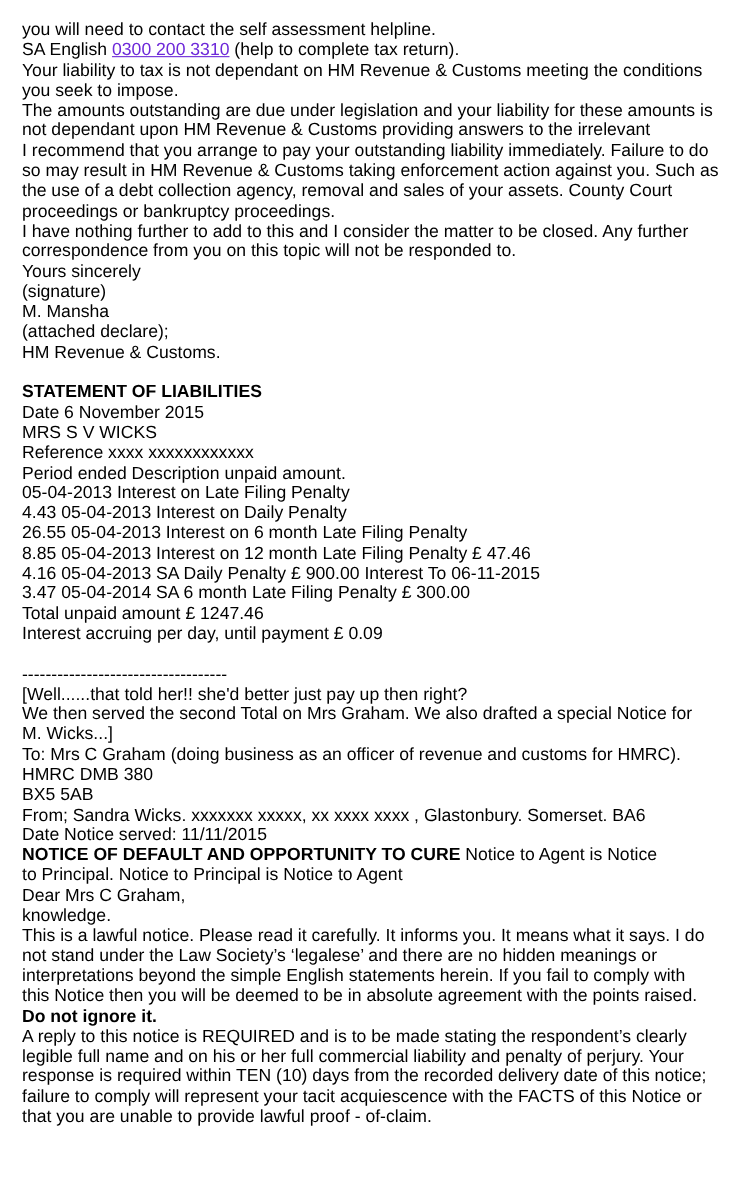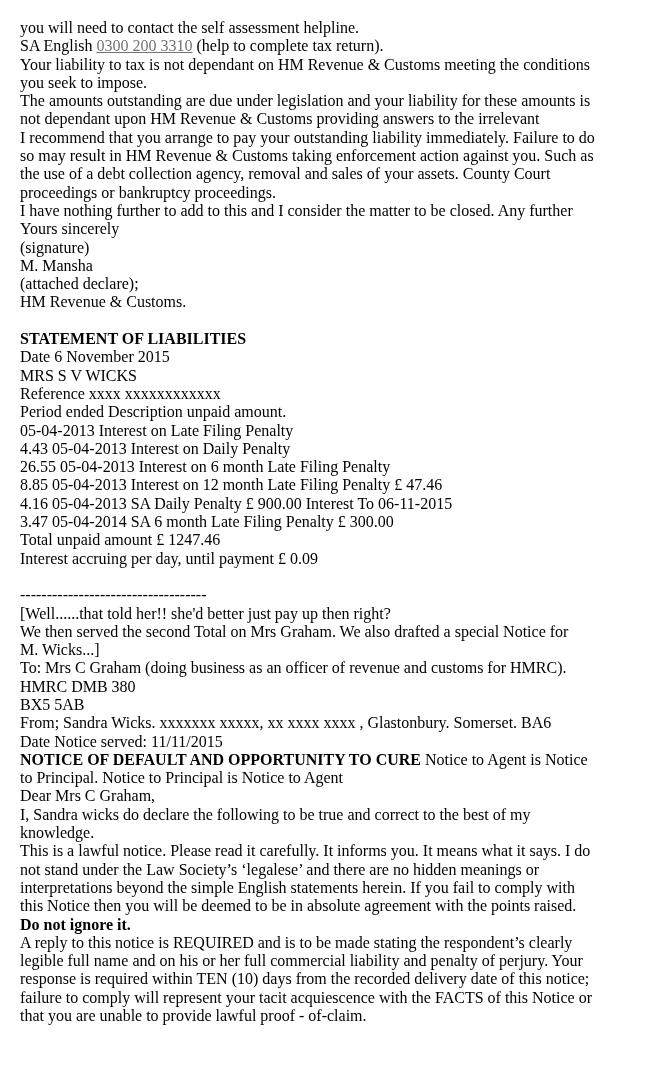--- a/index.html
+++ b/index.html
@@ -7,53 +7,54 @@
     width: 666px;
     height: 1074px;
     background: #ffffff;
     overflow: hidden;
   }
   .page {
     box-sizing: border-box;
     width: 666px;
     height: 1074px;
     padding: 19px 8px 0 20px;
-    font-family: Liberation Serif, serif;
+    font-family: Liberation Sans, sans-serif;
     font-size: 16px;
     line-height: 18.3px;
     color: #000000;
   }
   .line {
     white-space: pre;
     height: 18.3px;
     overflow: visible;
   }
   .bold { font-weight: bold; margin-top: 27px; }
   a.phone {
-    color: #737373;
+    color: #6d28d9;
     text-decoration: underline;
     cursor: pointer;
   }
 </style>
 </head>
 <body>
 
 <div class="page">
   <div id="doc">
       <div class="line"><span>you will need to contact the self assessment helpline.</span></div>
       <div class="line"><span>SA English </span><a class="phone" href="#">0300 200 3310</a><span> (help to complete tax return).</span></div>
       <div class="line"><span>Your liability to tax is not dependant on HM Revenue &amp; Customs meeting the conditions</span></div>
       <div class="line"><span>you seek to impose.</span></div>
       <div class="line"><span>The amounts outstanding are due under legislation and your liability for these amounts is</span></div>
       <div class="line"><span>not dependant upon HM Revenue &amp; Customs providing answers to the irrelevant</span></div>
       <div class="line"><span>I recommend that you arrange to pay your outstanding liability immediately. Failure to do</span></div>
       <div class="line"><span>so may result in HM Revenue &amp; Customs taking enforcement action against you. Such as</span></div>
       <div class="line"><span>the use of a debt collection agency, removal and sales of your assets. County Court</span></div>
       <div class="line"><span>proceedings or bankruptcy proceedings.</span></div>
       <div class="line"><span>I have nothing further to add to this and I consider the matter to be closed. Any further</span></div>
+      <div class="line"><span>correspondence from you on this topic will not be responded to.</span></div>
       <div class="line"><span>Yours sincerely</span></div>
       <div class="line"><span>(signature)</span></div>
       <div class="line"><span>M. Mansha</span></div>
       <div class="line"><span>(attached declare);</span></div>
       <div class="line"><span>HM Revenue &amp; Customs.</span></div>
       <div class="line"></div>
       <div class="line"><span class="bold">STATEMENT OF LIABILITIES</span></div>
       <div class="line"><span>Date 6 November 2015</span></div>
       <div class="line"><span>MRS S V WICKS</span></div>
       <div class="line"><span>Reference xxxx xxxxxxxxxxxx</span></div>
@@ -72,21 +73,20 @@
       <div class="line"><span>We then served the second Total on Mrs Graham. We also drafted a special Notice for</span></div>
       <div class="line"><span>M. Wicks...]</span></div>
       <div class="line"><span>To: Mrs C Graham (doing business as an officer of revenue and customs for HMRC).</span></div>
       <div class="line"><span>HMRC DMB 380</span></div>
       <div class="line"><span>BX5 5AB</span></div>
       <div class="line"><span>From; Sandra Wicks. xxxxxxx xxxxx, xx xxxx xxxx , Glastonbury. Somerset. BA6</span></div>
       <div class="line"><span>Date Notice served: 11/11/2015</span></div>
       <div class="line"><span class="bold">NOTICE OF DEFAULT AND OPPORTUNITY TO CURE</span><span> Notice to Agent is Notice</span></div>
       <div class="line"><span>to Principal. Notice to Principal is Notice to Agent</span></div>
       <div class="line"><span>Dear Mrs C Graham,</span></div>
-      <div class="line"><span>I, Sandra wicks do declare the following to be true and correct to the best of my</span></div>
       <div class="line"><span>knowledge.</span></div>
       <div class="line"><span>This is a lawful notice. Please read it carefully. It informs you. It means what it says. I do</span></div>
       <div class="line"><span>not stand under the Law Society’s ‘legalese’ and there are no hidden meanings or</span></div>
       <div class="line"><span>interpretations beyond the simple English statements herein. If you fail to comply with</span></div>
       <div class="line"><span>this Notice then you will be deemed to be in absolute agreement with the points raised.</span></div>
       <div class="line"><span class="bold">Do not ignore it.</span></div>
       <div class="line"><span>A reply to this notice is REQUIRED and is to be made stating the respondent’s clearly</span></div>
       <div class="line"><span>legible full name and on his or her full commercial liability and penalty of perjury. Your</span></div>
       <div class="line"><span>response is required within TEN (10) days from the recorded delivery date of this notice;</span></div>
       <div class="line"><span>failure to comply will represent your tacit acquiescence with the FACTS of this Notice or</span></div>

